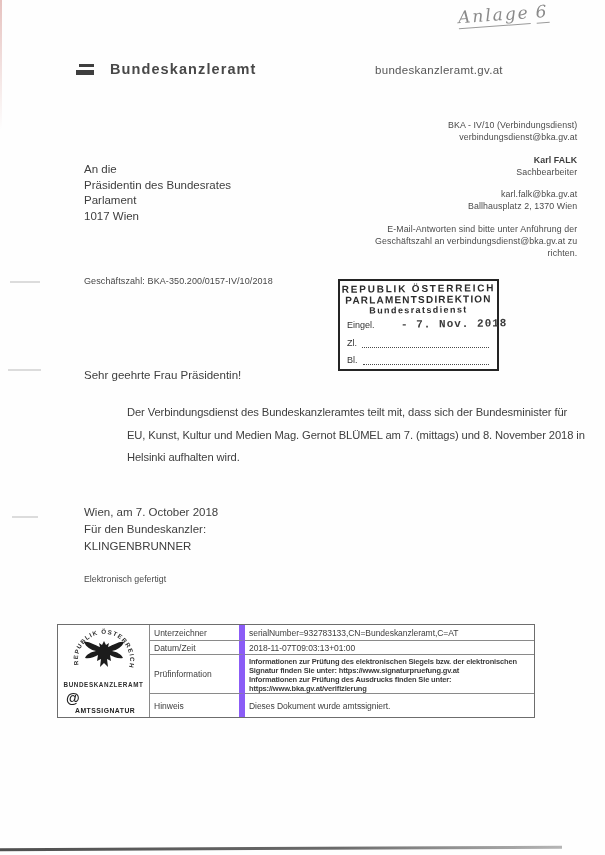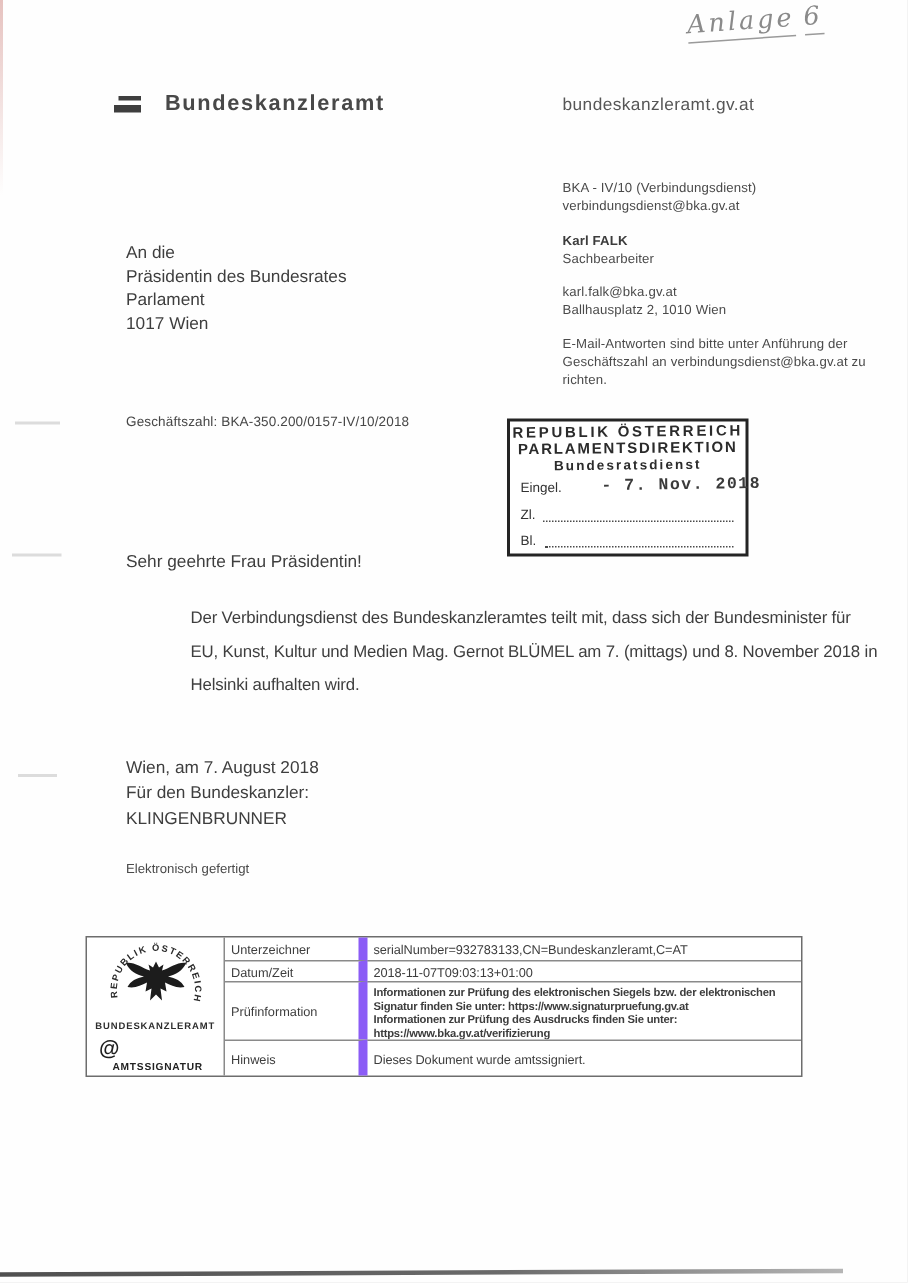--- a/index.html
+++ b/index.html
@@ -20,21 +20,21 @@
   .anlage .u2 { border-bottom:1.5px solid #9a9a9a; padding-bottom:1px; margin-left:6px; }
 
   
   .logo-bars { left:76px; top:64px; width:20px; height:12px; }
   .logo-bars .b1 { position:absolute; left:3px; top:0; width:15px; height:3px; background:#3e3e3e; }
   .logo-bars .b2 { position:absolute; left:0; top:6px; width:18px; height:4.5px; background:#3e3e3e; }
   .org-title { left:110px; top:61px; font-size:14.5px; font-weight:bold; letter-spacing:1.1px; color:#484848; }
   .website  { left:375px; top:64px; font-size:11.5px; color:#565656; letter-spacing:.3px; }
 
   
-  .contact { left:375px; top:119px; font-size:8.8px; line-height:12.3px; color:#4a4a4a; letter-spacing:.1px; }
+  .contact { left:375px; top:119px; font-size:8.8px; line-height:12.3px; color:#4a4a4a; letter-spacing:.1px;text-align:right; }
   .contact .gap { height:10px; }
   .contact .bold { font-weight:bold; color:#3c3c3c; }
 
   
   .recipient { left:84px; top:162px; font-size:11.5px; line-height:15.6px; color:#3e3e3e; }
 
   .reference { left:84px; top:276px; font-size:9px; color:#474747; letter-spacing:.1px; }
 
   
   .stamp { left:338px; top:279px; width:161px; height:92px; border:2px solid #242424; background:rgba(255,255,255,.6); color:#2b2b2b; }
@@ -104,21 +104,21 @@
   <div class="abs website">bundeskanzleramt.gv.at</div>
 
   <div class="abs contact">
     <div>BKA - IV/10 (Verbindungsdienst)</div>
     <div>verbindungsdienst@bka.gv.at</div>
     <div class="gap"></div>
     <div class="bold">Karl FALK</div>
     <div>Sachbearbeiter</div>
     <div class="gap"></div>
     <div>karl.falk@bka.gv.at</div>
-    <div>Ballhausplatz 2, 1010 Wien</div>
+    <div>Ballhausplatz 2, 1370 Wien</div>
     <div class="gap"></div>
     <div style="white-space:pre-line">E-Mail-Antworten sind bitte unter Anführung der
 Geschäftszahl an verbindungsdienst@bka.gv.at zu
 richten.</div>
   </div>
 
   <div class="abs recipient" style="white-space:pre-line">An die
 Präsidentin des Bundesrates
 Parlament
 1017 Wien</div>
@@ -142,21 +142,21 @@
       <span class="dots"></span>
     </div>
   </div>
 
   <div class="abs salutation">Sehr geehrte Frau Präsidentin!</div>
   <div class="abs bodytext" style="white-space:pre">Der Verbindungsdienst des Bundeskanzleramtes teilt mit, dass sich der Bundesminister für
 EU, Kunst, Kultur und Medien Mag. Gernot BLÜMEL am 7. (mittags) und 8. November 2018 in
 Helsinki aufhalten wird.</div>
 
   <div class="abs closing">
-    <div>Wien, am 7. August 2018</div>
+    <div>Wien, am 7. October 2018</div>
     <div>Für den Bundeskanzler:</div>
     <div>KLINGENBRUNNER</div>
   </div>
   <div class="abs efiled">Elektronisch gefertigt</div>
 
   <div class="abs sig-table">
 
     <div class="seal-cell">
       <svg class="seal-svg" width="66" height="56" viewBox="0 0 66 56">
         <defs>

